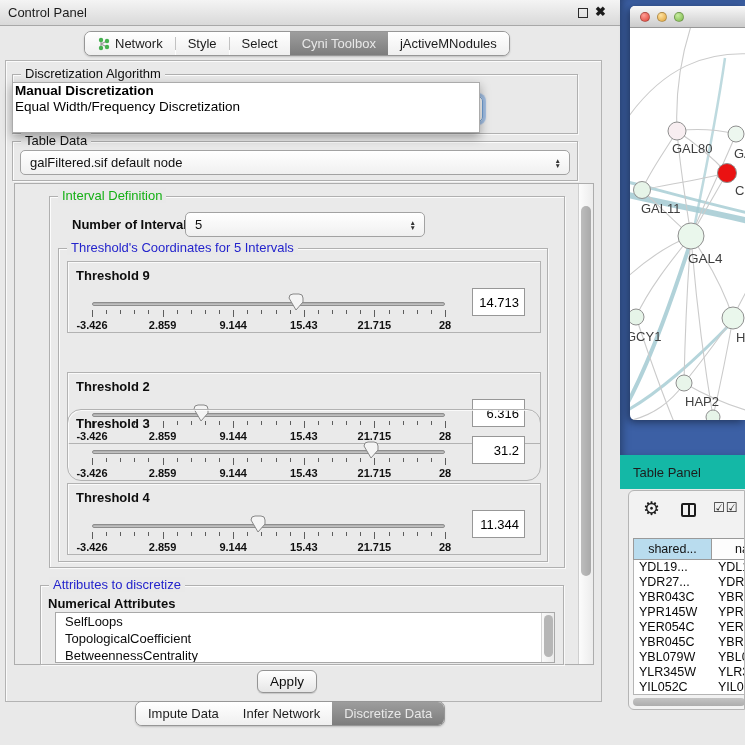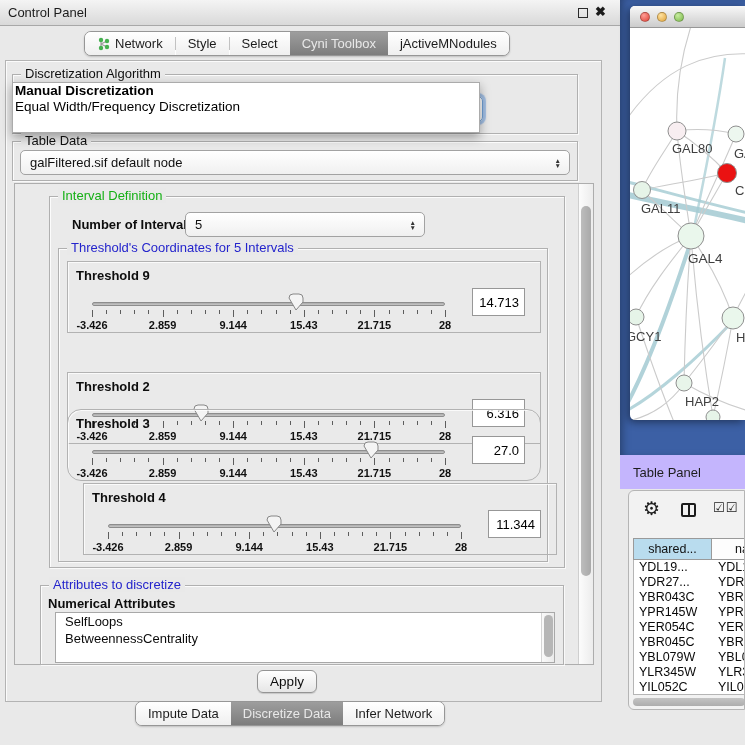--- a/index.html
+++ b/index.html
@@ -81,21 +81,21 @@
 
   
   .desktop { left:620px; top:0; width:125px; height:455px; background:#3c60a5;
     box-shadow:inset 6px 0 8px -4px rgba(0,0,0,.35); }
   .macwin { left:630px; top:6px; width:115px; height:414px; border-radius:5px 0 0 5px;
     overflow:hidden; box-shadow:-2px 2px 8px rgba(0,0,0,.45); background:#fff; }
   .macbar { height:22px; background:linear-gradient(#f8f8f8,#cccccc); border-bottom:1px solid #979797;
     display:flex; align-items:center; padding-left:10px; }
   .light { width:10px; height:10px; border-radius:50%; margin-right:7px; border:1px solid rgba(0,0,0,.25); }
 
-  .tp-header { left:620px; top:455px; width:125px; height:34px; background:#c4b5fd;
+  .tp-header { left:620px; top:455px; width:125px; height:34px; background:#14b8a6;
     display:flex; align-items:center; padding-left:13px; font-size:13px; color:#1d1d1d; }
   .tp-card { left:628px; top:490px; width:117px; height:220px; background:#f2f2f2;
     border:1px solid #b5b5b5; border-radius:6px 0 0 6px; overflow:hidden; }
   .gear { position:absolute; left:14px; top:8px; font-size:19px; color:#1c1c1c;
     font-family:"DejaVu Sans", sans-serif; line-height:19px; }
   .split-icon { position:absolute; left:52px; top:12px; width:15px; height:14px;
     border:2px solid #1c1c1c; border-radius:2px; }
   .split-icon::after { content:""; position:absolute; left:4.5px; top:0; width:2px; height:10px; background:#1c1c1c; }
   .checks { position:absolute; left:84px; top:9px; font-size:13px; color:#1c1c1c; letter-spacing:1px;
     font-family:"DejaVu Sans", sans-serif; }
@@ -311,23 +311,23 @@
         <div class="tick" style="left: 377px; top: 48px; height: 7px;"></div>
         <div class="ticklab" style="left: 24px;">-3.426</div>
         <div class="ticklab" style="left: 94.6px;">2.859</div>
         <div class="ticklab" style="left: 165.2px;">9.144</div>
         <div class="ticklab" style="left: 235.8px;">15.43</div>
         <div class="ticklab" style="left: 306.4px;">21.715</div>
         <div class="ticklab" style="left: 377px;">28</div>
         <div class="thumb" style="left: 294.864px;"><svg width="16" height="18">
             <path d="M1,5 Q1,1 5,1 L11,1 Q15,1 15,5 L15,9 L8,17 Z" fill="#f4f4f4" stroke="#878787" stroke-width="1"></path>
           </svg></div>
-        <div class="valbox">27.0</div>
-      </div>
-      <div class="throw" style="top: 234px; margin-left: 16px;">
+        <div class="valbox">31.2</div>
+      </div>
+      <div class="throw" style="top: 234px;">
         <div class="thlabel">Threshold 4</div>
         <div class="track"></div>
         <div class="tick" style="left: 24px; top: 48px; height: 7px;"></div>
         <div class="tick" style="left: 38.12px; top: 48px; height: 4px;"></div>
         <div class="tick" style="left: 52.24px; top: 48px; height: 4px;"></div>
         <div class="tick" style="left: 66.36px; top: 48px; height: 4px;"></div>
         <div class="tick" style="left: 80.48px; top: 48px; height: 4px;"></div>
         <div class="tick" style="left: 94.6px; top: 48px; height: 7px;"></div>
         <div class="tick" style="left: 108.72px; top: 48px; height: 4px;"></div>
         <div class="tick" style="left: 122.84px; top: 48px; height: 4px;"></div>
@@ -363,39 +363,40 @@
     </div>
 </div>
 
 <div class="abs group" style="left:40px; top:585px; width:524px; height:80px;">
   <span class="gtitle blue">Attributes to discretize</span>
 </div>
 <div class="abs" style="left:48px; top:596px; font-size:13px; font-weight:bold; color:#0d0d0d;">Numerical Attributes</div>
 <div class="abs attrlist">
   <div id="attr-items">
       <div class="attritem">SelfLoops</div>
+      <div class="attritem">TopologicalCoefficient</div>
       <div class="attritem">BetweennessCentrality</div>
     </div>
   <div class="listscroll">
     <div class="listthumb"></div>
   </div>
 </div>
 
 <button class="abs applybtn">Apply</button>
 
 <div class="abs" style="left:135px; top:701px;" id="bottom-tabs">
     <div class="tabpill">
       <div class="tab">
         <span>Impute Data</span>
       </div>
+      <div class="tab">
+        <span>Infer Network</span>
+      </div>
       <div class="tab selected">
         <span>Discretize Data</span>
-      </div>
-      <div class="tab">
-        <span>Infer Network</span>
       </div>
     </div>
   </div>
 
 <div class="abs desktop"></div>
 
 <div class="abs macwin">
   <div class="macbar">
     <div class="light" style="background:radial-gradient(circle at 35% 30%, #ff9d95, #dd4338);"></div>
     <div class="light" style="background:radial-gradient(circle at 35% 30%, #ffe2a0, #e0a33a);"></div>

